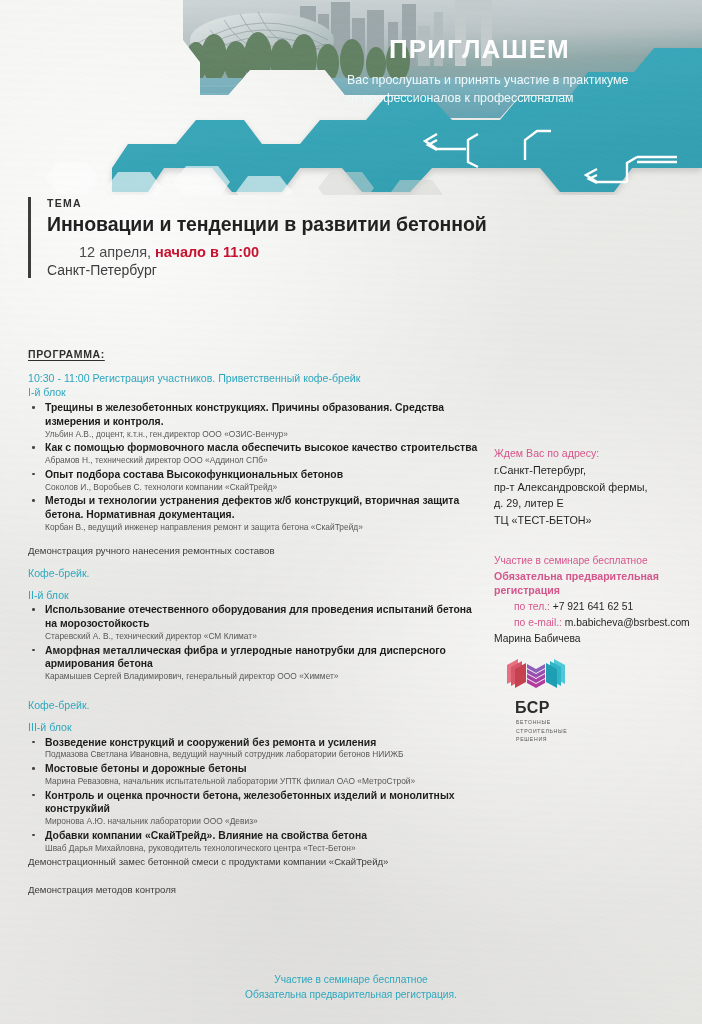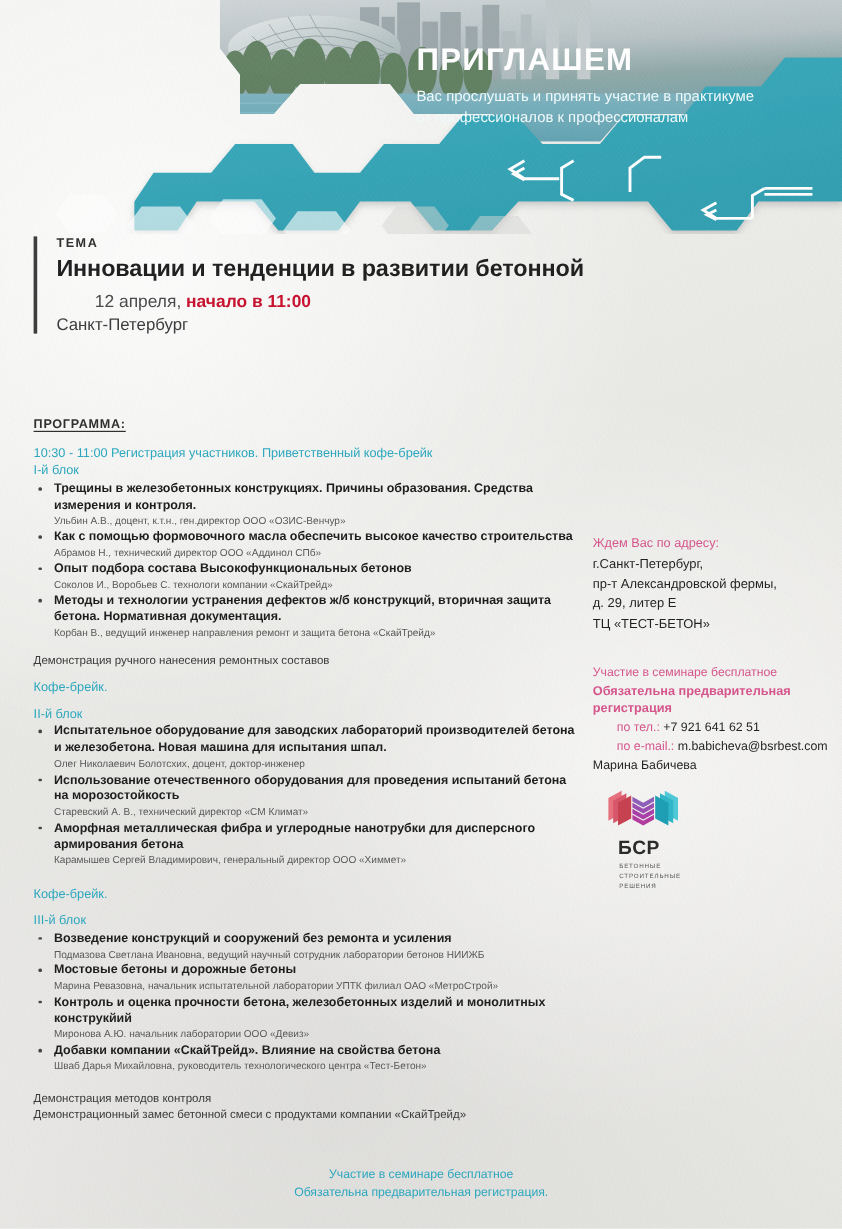--- a/index.html
+++ b/index.html
@@ -48,20 +48,21 @@
     top: 36px;
     width: 345px;
     color: #ffffff;
   }
   #hero-title {
     font-size: 26px;
     font-weight: bold;
     letter-spacing: 1.1px;
     line-height: 1.05;
     font-family: "Liberation Sans", sans-serif;
+    margin-left: 42px;
   }
   #hero-sub {
     margin-top: 9px;
     font-size: 12.4px;
     line-height: 1.42;
     font-weight: normal;
     color: #f2fbfc;
   }
 
   
@@ -427,25 +428,20 @@
       </ul>
       <div class="demo-line">Демонстрация ручного нанесения ремонтных составов</div>
       <div class="coffee">Кофе-брейк.</div>
     </div>
 
     <div>
       <div class="block-label">II-й блок</div>
       <ul class="talks">
         <li>
           <span class="bullet"></span>
-          <div class="talk-title">Испытательное оборудование для заводских лабораторий производителей бетона и железобетона. Новая машина для испытания шпал.</div>
-          <div class="talk-speaker">Олег Николаевич Болотсхих, доцент, доктор-инженер</div>
-        </li>
-        <li>
-          <span class="bullet"></span>
           <div class="talk-title">Использование отечественного оборудования для проведения испытаний бетона на морозостойкость</div>
           <div class="talk-speaker">Старевский А. В., технический директор  «СМ Климат»</div>
         </li>
         <li>
           <span class="bullet"></span>
           <div class="talk-title">Аморфная металлическая фибра и углеродные нанотрубки для дисперсного армирования бетона</div>
           <div class="talk-speaker">Карамышев Сергей Владимирович, генеральный директор ООО «Химмет»</div>
         </li>
       </ul>
       <div class="coffee" style="margin-top:16px">Кофе-брейк.</div>
@@ -470,22 +466,22 @@
           <div class="talk-speaker">Миронова А.Ю. начальник лаборатории ООО «Девиз»</div>
         </li>
         <li>
           <span class="bullet"></span>
           <div class="talk-title">Добавки компании «СкайТрейд». Влияние на свойства бетона</div>
           <div class="talk-speaker">Шваб Дарья Михайловна, руководитель технологического центра «Тест-Бетон»</div>
         </li>
       </ul>
     </div>
 
+    <div class="demo-line" style="margin-top:0">Демонстрационный замес бетонной смеси с продуктами компании «СкайТрейд»</div>
     <div class="demo-line" style="margin-top:14px">Демонстрация методов контроля</div>
-    <div class="demo-line" style="margin-top:0">Демонстрационный замес бетонной смеси с продуктами компании «СкайТрейд»</div>
   </div>
 
   <div id="footer-note">
     <div>Участие в семинаре бесплатное</div>
     <div>Обязательна предварительная регистрация.</div>
   </div>
 
   <div id="side">
     <div class="side-kicker">Ждем Вас по адресу:</div>
     <div class="side-addr">

